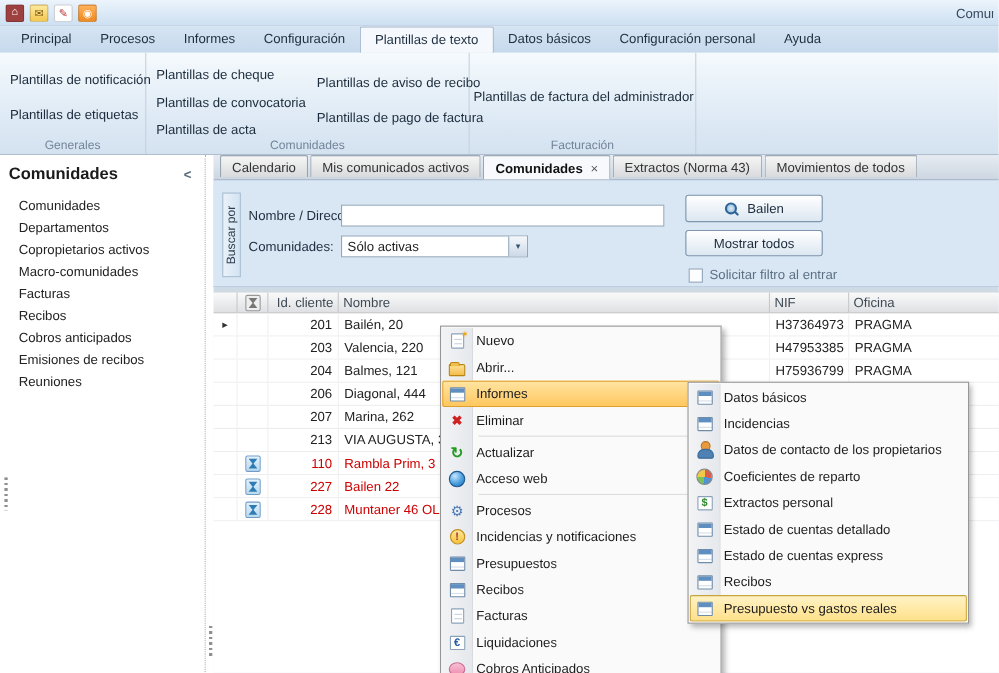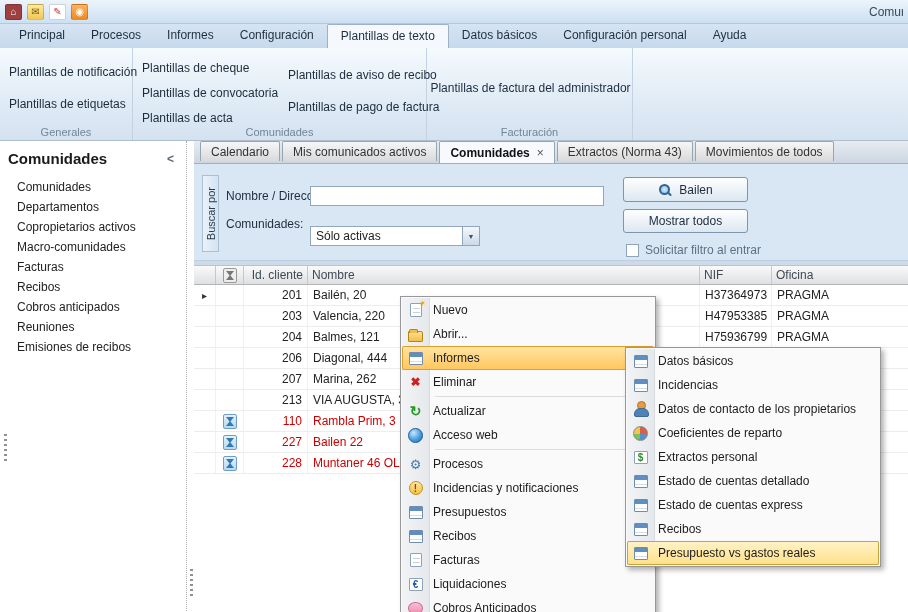--- a/index.html
+++ b/index.html
@@ -59,21 +59,21 @@
   
   .search-panel{height:97px;background:#d9e7f5;border-bottom:1px solid #bccee0;position:relative;flex:none}
   .vlabel{position:absolute;left:8px;top:11px;width:17px;height:77px;border:1px solid #aabfd2;
     background:linear-gradient(90deg,#eaf2fa,#d3e3f2);display:flex;align-items:center;justify-content:center}
   .vlabel span{writing-mode:vertical-rl;transform:rotate(180deg);font-size:11px;color:#2d3d4d;white-space:nowrap}
   .fldlbl{position:absolute;color:#1d2d3d;white-space:nowrap}
   .lbl-name{left:32px;top:25px}
   .lbl-com{left:32px;top:53px}
   .txt-input{position:absolute;left:116px;top:22px;width:294px;height:20px;border:1px solid #92a7bc;background:#fff;
     font:inherit;padding:0 4px}
-  .dropdown{position:absolute;left:116px;top:62px;width:170px;height:20px;border:1px solid #92a7bc;background:#fff;
+  .dropdown{position:absolute;left:116px;top:50px;width:170px;height:20px;border:1px solid #92a7bc;background:#fff;
     display:flex;align-items:center;cursor:pointer}
   .dd-val{flex:1;padding:0 5px;white-space:nowrap;overflow:hidden}
   .dd-btn{width:17px;height:100%;border-left:1px solid #92a7bc;background:linear-gradient(#f4f8fb,#ccd9e8);
     display:flex;align-items:center;justify-content:center;font-size:7px;color:#33536f}
   .btn{position:absolute;left:429px;width:125px;height:25px;border:1px solid #7e95ac;border-radius:3px;
     background:linear-gradient(#ffffff,#dce7f1);display:flex;align-items:center;justify-content:center;gap:7px;
     color:#1b2b3b;cursor:pointer}
   .btn-buscar{top:13px}
   .btn-mostrar{top:45px;height:24px}
   .ic-mag{position:relative;width:14px;height:14px;flex:none}
@@ -204,22 +204,22 @@
         <span class="sb-title">Comunidades</span>
         <span class="sb-collapse">&lt;</span>
       </div>
       <div class="sb-item">Comunidades</div>
       <div class="sb-item">Departamentos</div>
       <div class="sb-item">Copropietarios activos</div>
       <div class="sb-item">Macro-comunidades</div>
       <div class="sb-item">Facturas</div>
       <div class="sb-item">Recibos</div>
       <div class="sb-item">Cobros anticipados</div>
+      <div class="sb-item">Emisiones de recibos</div>
       <div class="sb-item">Reuniones</div>
-      <div class="sb-item">Emisiones de recibos</div>
     </div>
 
     <div class="splitter">
       <span class="grip"></span>
     </div>
 
     <div class="content">
 
       <div class="tabstrip">
         <div class="dtab">

